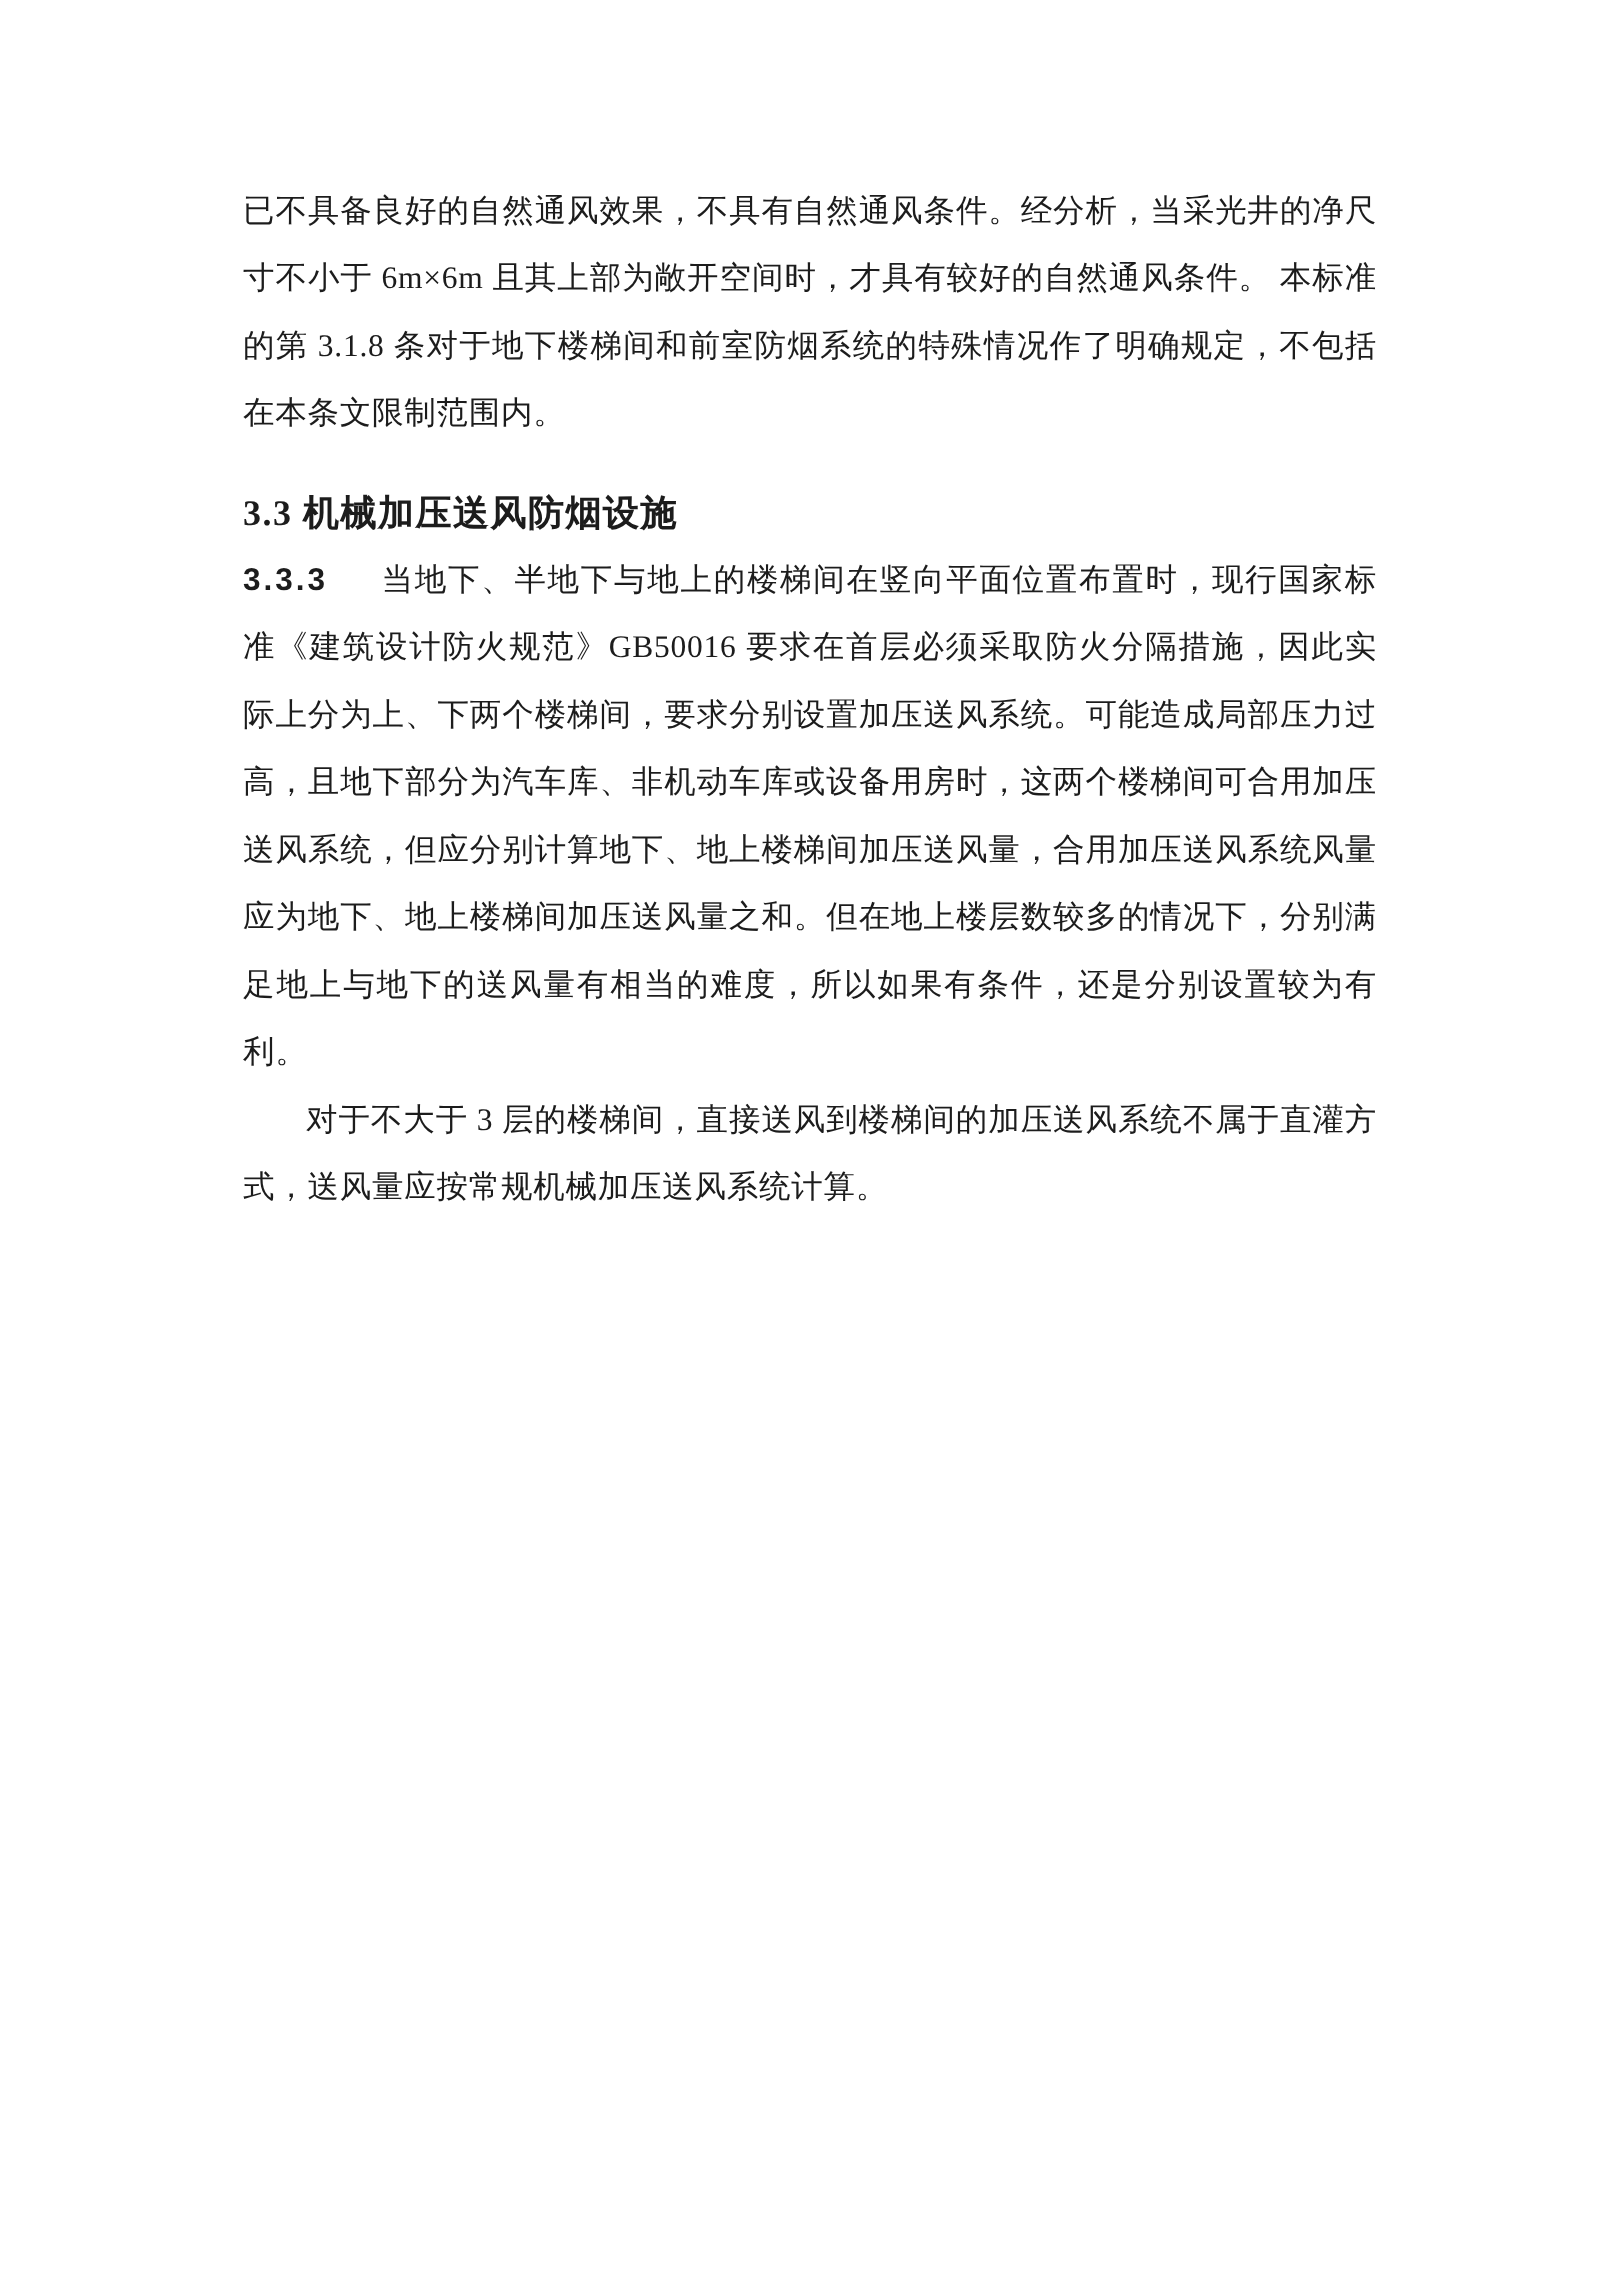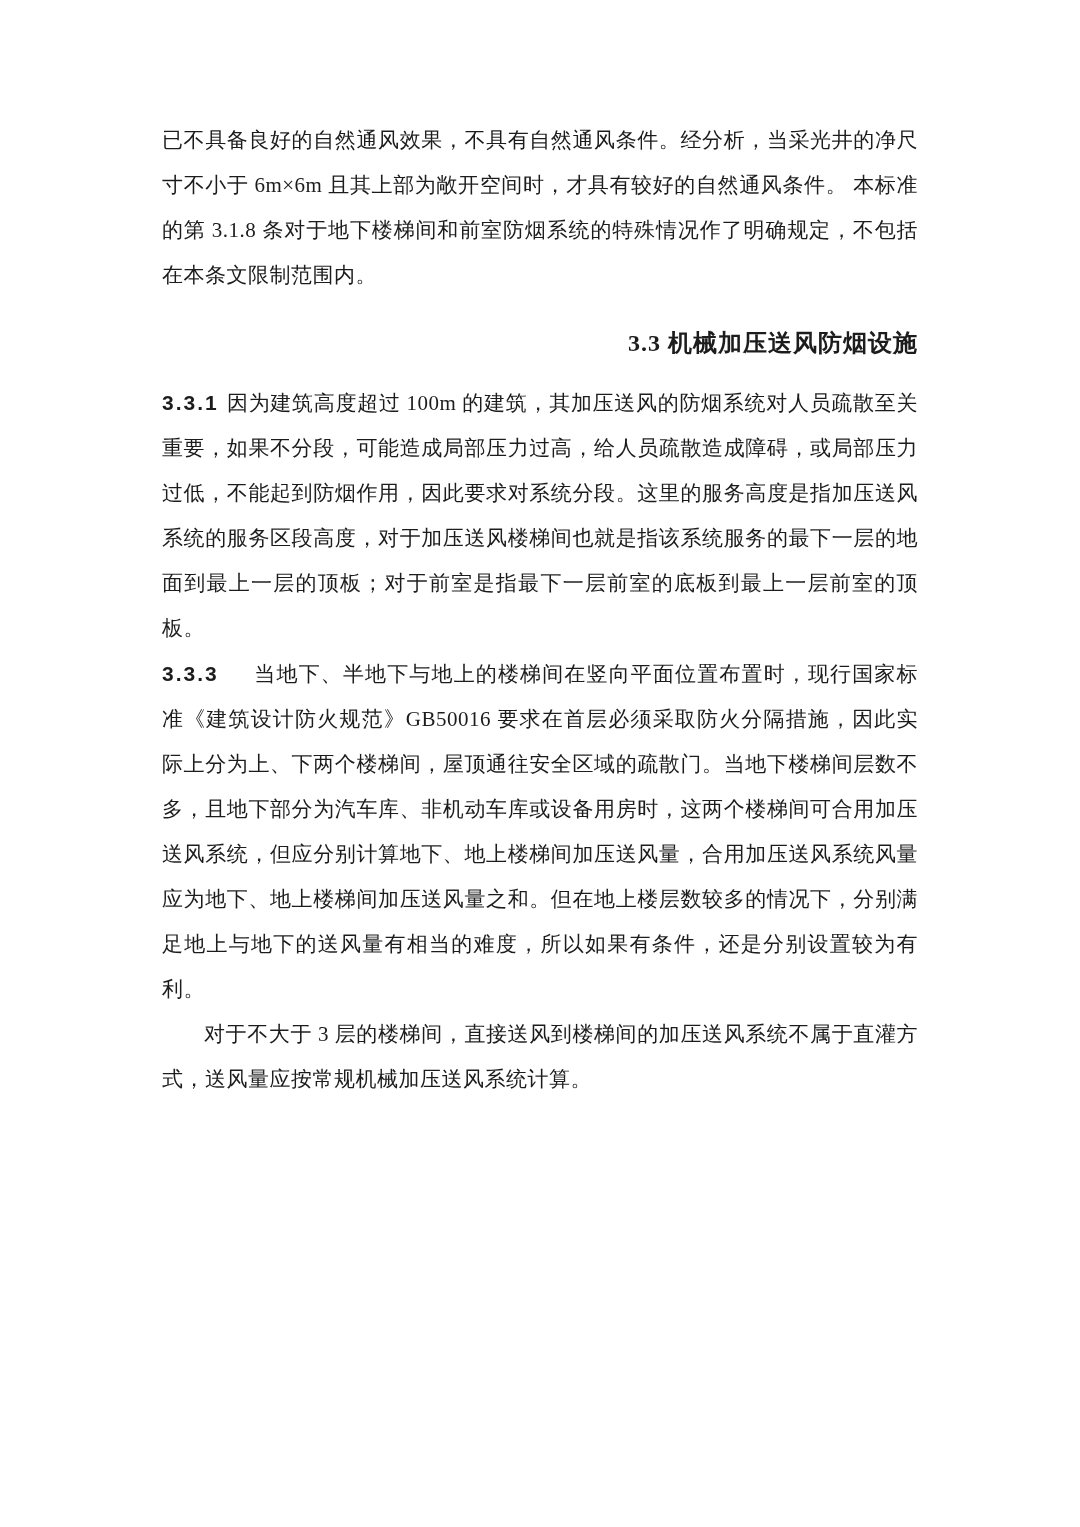--- a/index.html
+++ b/index.html
@@ -35,42 +35,39 @@
   .clause-label {
     font-weight: bold;
     font-family: "Liberation Sans", "DejaVu Sans", sans-serif;
     letter-spacing: 2px;
     margin-right: 8px;
   }
   .clause-label.wide {
     margin-right: 35px;
   }
   .heading {
-    margin: 24px 0 16px 0;
+    margin: 24px 0 0 0;
     font-size: 24px;
     line-height: 42px;
     font-weight: bold;
-    text-align: right;
+    text-align: left;
     letter-spacing: 1px;
   }
 </style>
 </head>
 <body>
 
 <div class="page">
 
   <p class="para">已不具备良好的自然通风效果，不具有自然通风条件。经分析，当采光井的净尺寸不小于 6m×6m 且其上部为敞开空间时，才具有较好的自然通风条件。 本标准的第 3.1.8 条对于地下楼梯间和前室防烟系统的特殊情况作了明确规定，不包括在本条文限制范围内。</p>
 
   <h2 class="heading">3.3  机械加压送风防烟设施</h2>
 
-  <p class="para">
-    <span class="clause-label">3.3.1</span><span>因为建筑高度超过 100m 的建筑，其加压送风的防烟系统对人员疏散至关重要，如果不分段，可能造成局部压力过高，给人员疏散造成障碍，或局部压力过低，不能起到防烟作用，因此要求对系统分段。这里的服务高度是指加压送风系统的服务区段高度，对于加压送风楼梯间也就是指该系统服务的最下一层的地面到最上一层的顶板；对于前室是指最下一层前室的底板到最上一层前室的顶板。</span>
-  </p>
 
   <p class="para">
-    <span class="clause-label wide">3.3.3</span><span>当地下、半地下与地上的楼梯间在竖向平面位置布置时，现行国家标准《建筑设计防火规范》GB50016 要求在首层必须采取防火分隔措施，因此实际上分为上、下两个楼梯间，屋顶通往安全区域的疏散门。当地下楼梯间层数不多，且地下部分为汽车库、非机动车库或设备用房时，这两个楼梯间可合用加压送风系统，但应分别计算地下、地上楼梯间加压送风量，合用加压送风系统风量应为地下、地上楼梯间加压送风量之和。但在地上楼层数较多的情况下，分别满足地上与地下的送风量有相当的难度，所以如果有条件，还是分别设置较为有利。</span>
+    <span class="clause-label wide">3.3.3</span><span>当地下、半地下与地上的楼梯间在竖向平面位置布置时，现行国家标准《建筑设计防火规范》GB50016 要求在首层必须采取防火分隔措施，因此实际上分为上、下两个楼梯间，要求分别设置加压送风系统。可能造成局部压力过高，且地下部分为汽车库、非机动车库或设备用房时，这两个楼梯间可合用加压送风系统，但应分别计算地下、地上楼梯间加压送风量，合用加压送风系统风量应为地下、地上楼梯间加压送风量之和。但在地上楼层数较多的情况下，分别满足地上与地下的送风量有相当的难度，所以如果有条件，还是分别设置较为有利。</span>
   </p>
 
 
 
   <p class="para indent">对于不大于 3 层的楼梯间，直接送风到楼梯间的加压送风系统不属于直灌方式，送风量应按常规机械加压送风系统计算。</p>
 
 </div>
 
 </body></html>

